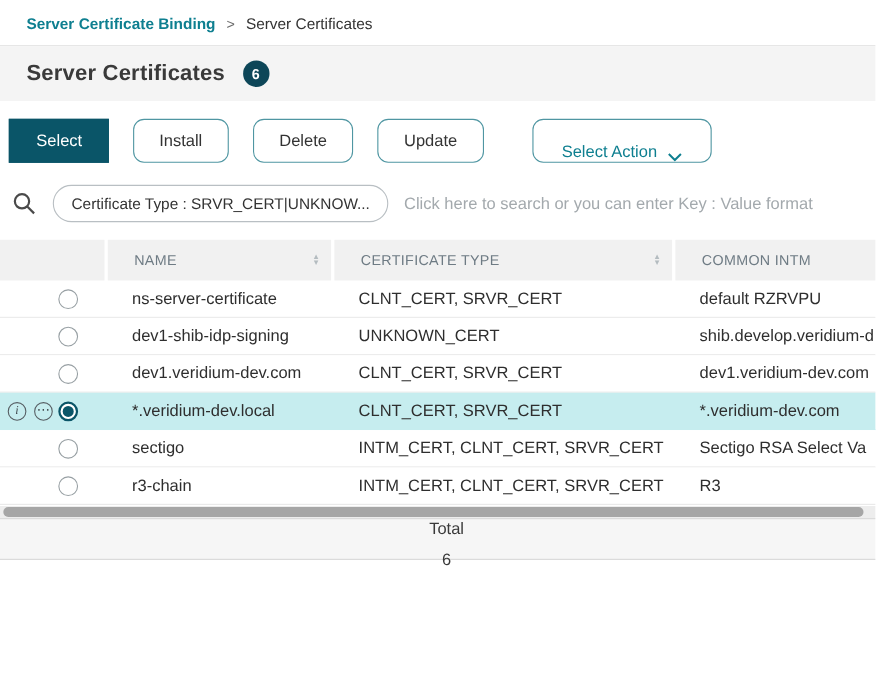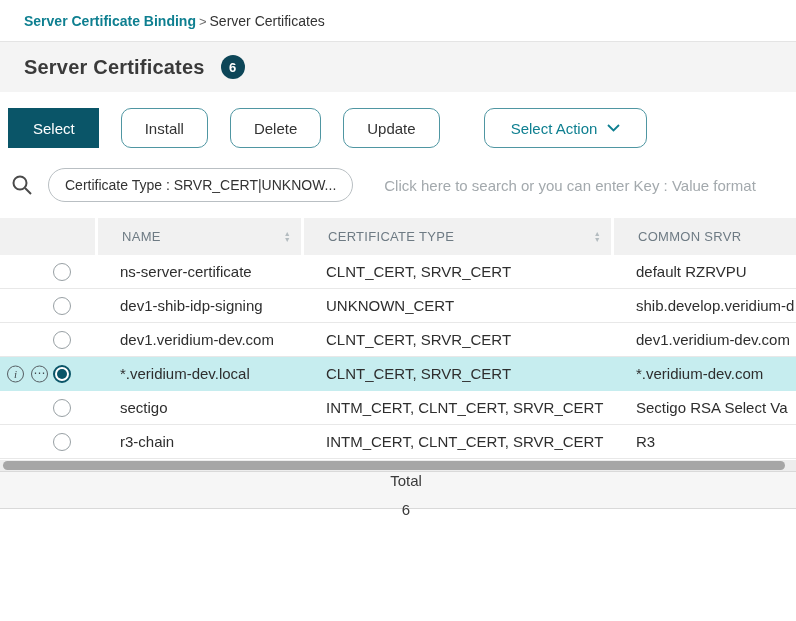--- a/index.html
+++ b/index.html
@@ -1,41 +1,41 @@
 <!DOCTYPE html>
 <html><head>
 <meta charset="utf-8">
 <style>
   * { margin:0; padding:0; box-sizing:border-box; }
   html,body { width:796px; height:621px; background:#fff; overflow:hidden; }
   body { font-family:"Liberation Sans", sans-serif; color:#333; font-size:15px; }
 
   
-  .breadcrumb { display:flex; align-items:center; gap:3px; padding:13px 24px 12px 24px; font-size:14px; border-bottom:1px solid #e4e4e4; background:#fff; }
+  .breadcrumb { display:flex; align-items:center; gap:10px; padding:13px 24px 12px 24px; font-size:14px; border-bottom:1px solid #e4e4e4; background:#fff; }
   .breadcrumb a { color:#0e7f90; text-decoration:none; font-weight:600; cursor:pointer; }
   .breadcrumb .sep { color:#6d6d6d; font-size:13px; }
   .breadcrumb .current { color:#333; }
 
   
   .title-bar { background:#f4f4f4; display:flex; align-items:center; gap:16px; padding:13px 24px; }
   .title-bar h1 { font-size:20px; font-weight:700; color:#3a3a3a; letter-spacing:.2px; }
   .badge { background:#0d4658; color:#fff; min-width:24px; height:24px; border-radius:12px; display:inline-flex; align-items:center; justify-content:center; font-size:13px; font-weight:700; padding:0 8px; }
 
   
   .toolbar { display:flex; align-items:center; padding:16px 0 14px 8px; background:#fff; }
   .btn { font-family:inherit; font-size:15px; height:40px; padding:0 23px; background:#fff; border:1px solid #4f96a2; color:#333; cursor:pointer; }
   .btn + .btn { margin-left:22px;border-radius:10px; }
   .btn.primary { background:#0a5568; border-color:#0a5568; color:#fff;padding-left:24px; }
-  .btn.action { margin-left:44px; color:#0e7f90; display:inline-flex; align-items:center; gap:10px; padding:0 26px; }
+  .btn.action { margin-left:44px; color:#0e7f90; display:inline-flex; align-items:flex-end; gap:10px; padding:0 26px; }
 
   
   .search-row { display:flex; align-items:center; gap:14px; padding:6px 16px 16px 10px; background:#fff; }
   .search-icon-wrap { display:flex; align-items:center; }
   .chip { border:1px solid #b9bfc3; border-radius:17px; padding:8px 16px; font-size:14px; color:#333; background:#fff; white-space:nowrap; cursor:pointer; }
-  .search-input { border:none; outline:none; flex:1; font-size:15px; color:#3b82f6; background:transparent; font-family:inherit;margin-left:17px; }
+  .search-input { border:none; outline:none; flex:1; font-size:15px; color:#3b82f6; background:transparent; font-family:inherit; }
   .search-input::placeholder { color:#a3a9ad; }
 
   
   .thead { display:grid; grid-template-columns:95px 203px 307px 1fr; column-gap:3px; background:#fff; }
   .th { background:#f1f1f1; height:37px; display:flex; align-items:center; justify-content:space-between; padding:0 10px 0 24px; color:#6e7b84; font-size:13px; letter-spacing:.3px; cursor:pointer; }
   .th.radio-col { padding:0; cursor:default; }
   .th .label { white-space:nowrap; overflow:hidden; }
   .sort { display:flex; flex-direction:column; line-height:6px; font-size:7px; color:#b4bcc0; margin-left:8px; cursor:pointer; }
 
   .row { display:grid; grid-template-columns:98px 206px 310px 1fr; height:34px; align-items:center; border-bottom:1px solid #e8e8e8; background:#fff; cursor:pointer; }
@@ -108,21 +108,21 @@
       </span>
   </div>
   <div class="th">
     <span class="label">CERTIFICATE TYPE</span>
     <span class="sort">
         <span>▲</span>
         <span>▼</span>
       </span>
   </div>
   <div class="th">
-    <span class="label">COMMON SRVR</span>
+    <span class="label">COMMON INTM</span>
   </div>
 </div>
 
 <div>
   <div class="row">
     <div class="cell radio-cell">
 
       <span class="radio"></span>
     </div>
     <div class="cell">ns-server-certificate</div>

